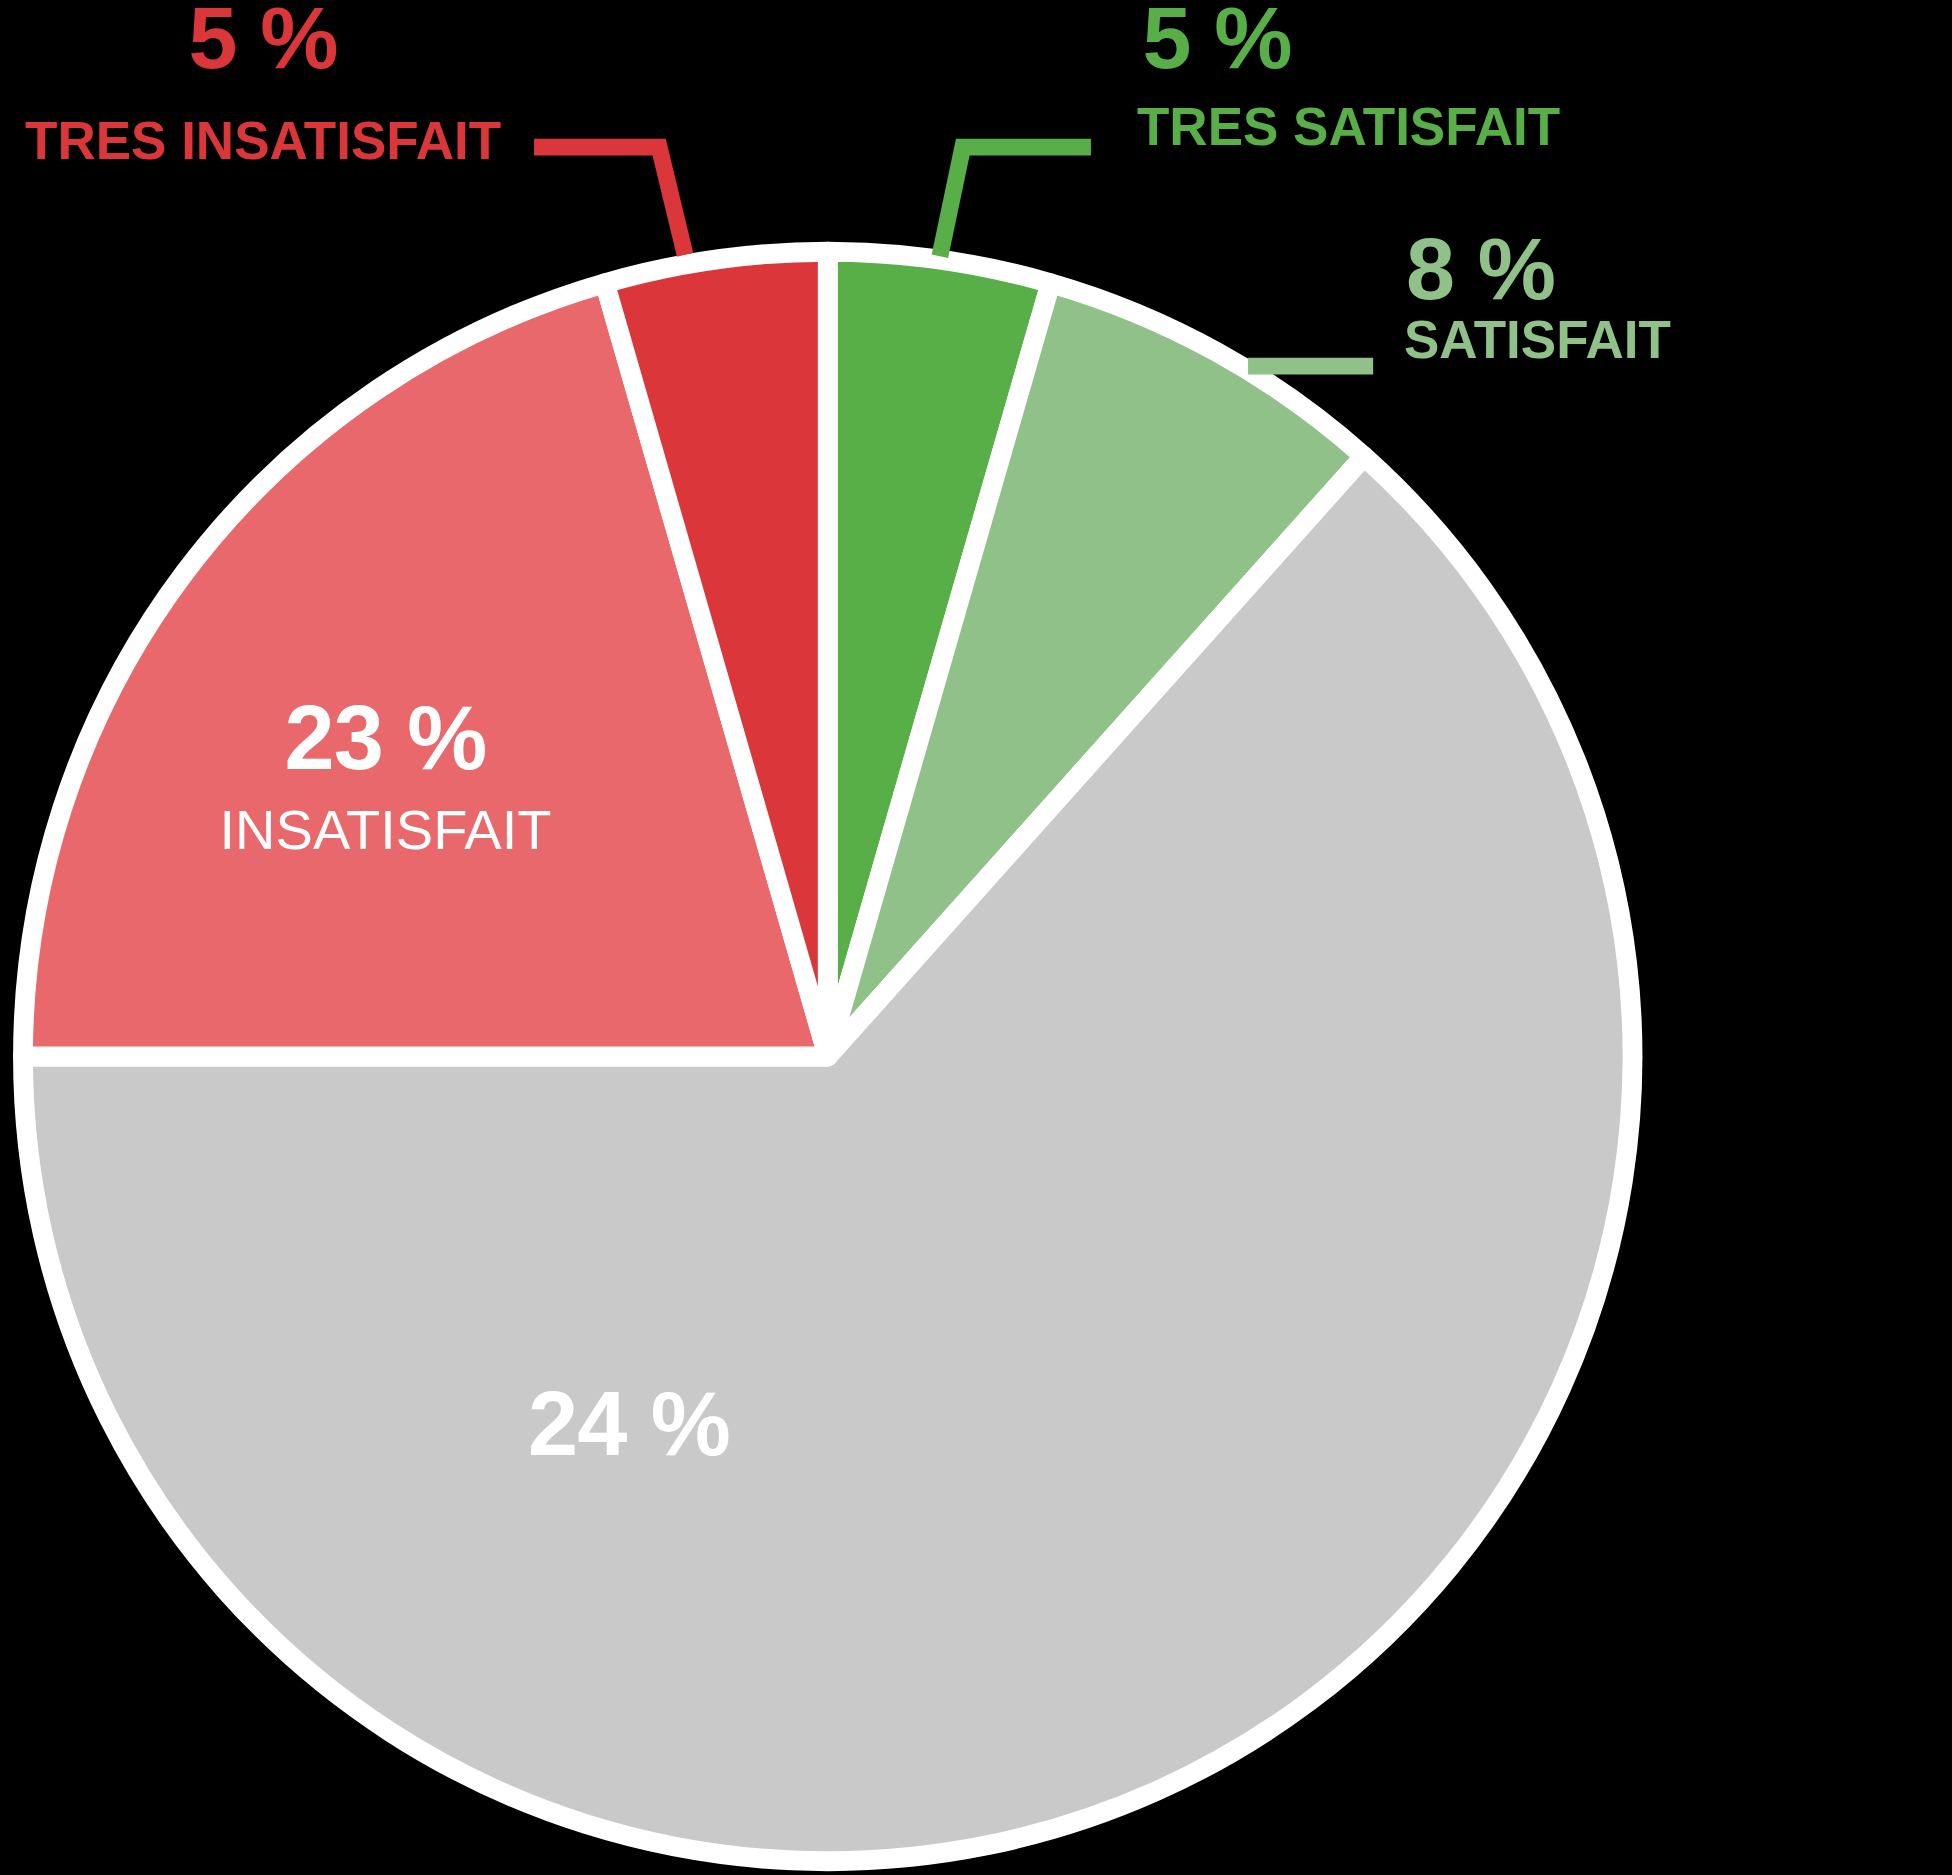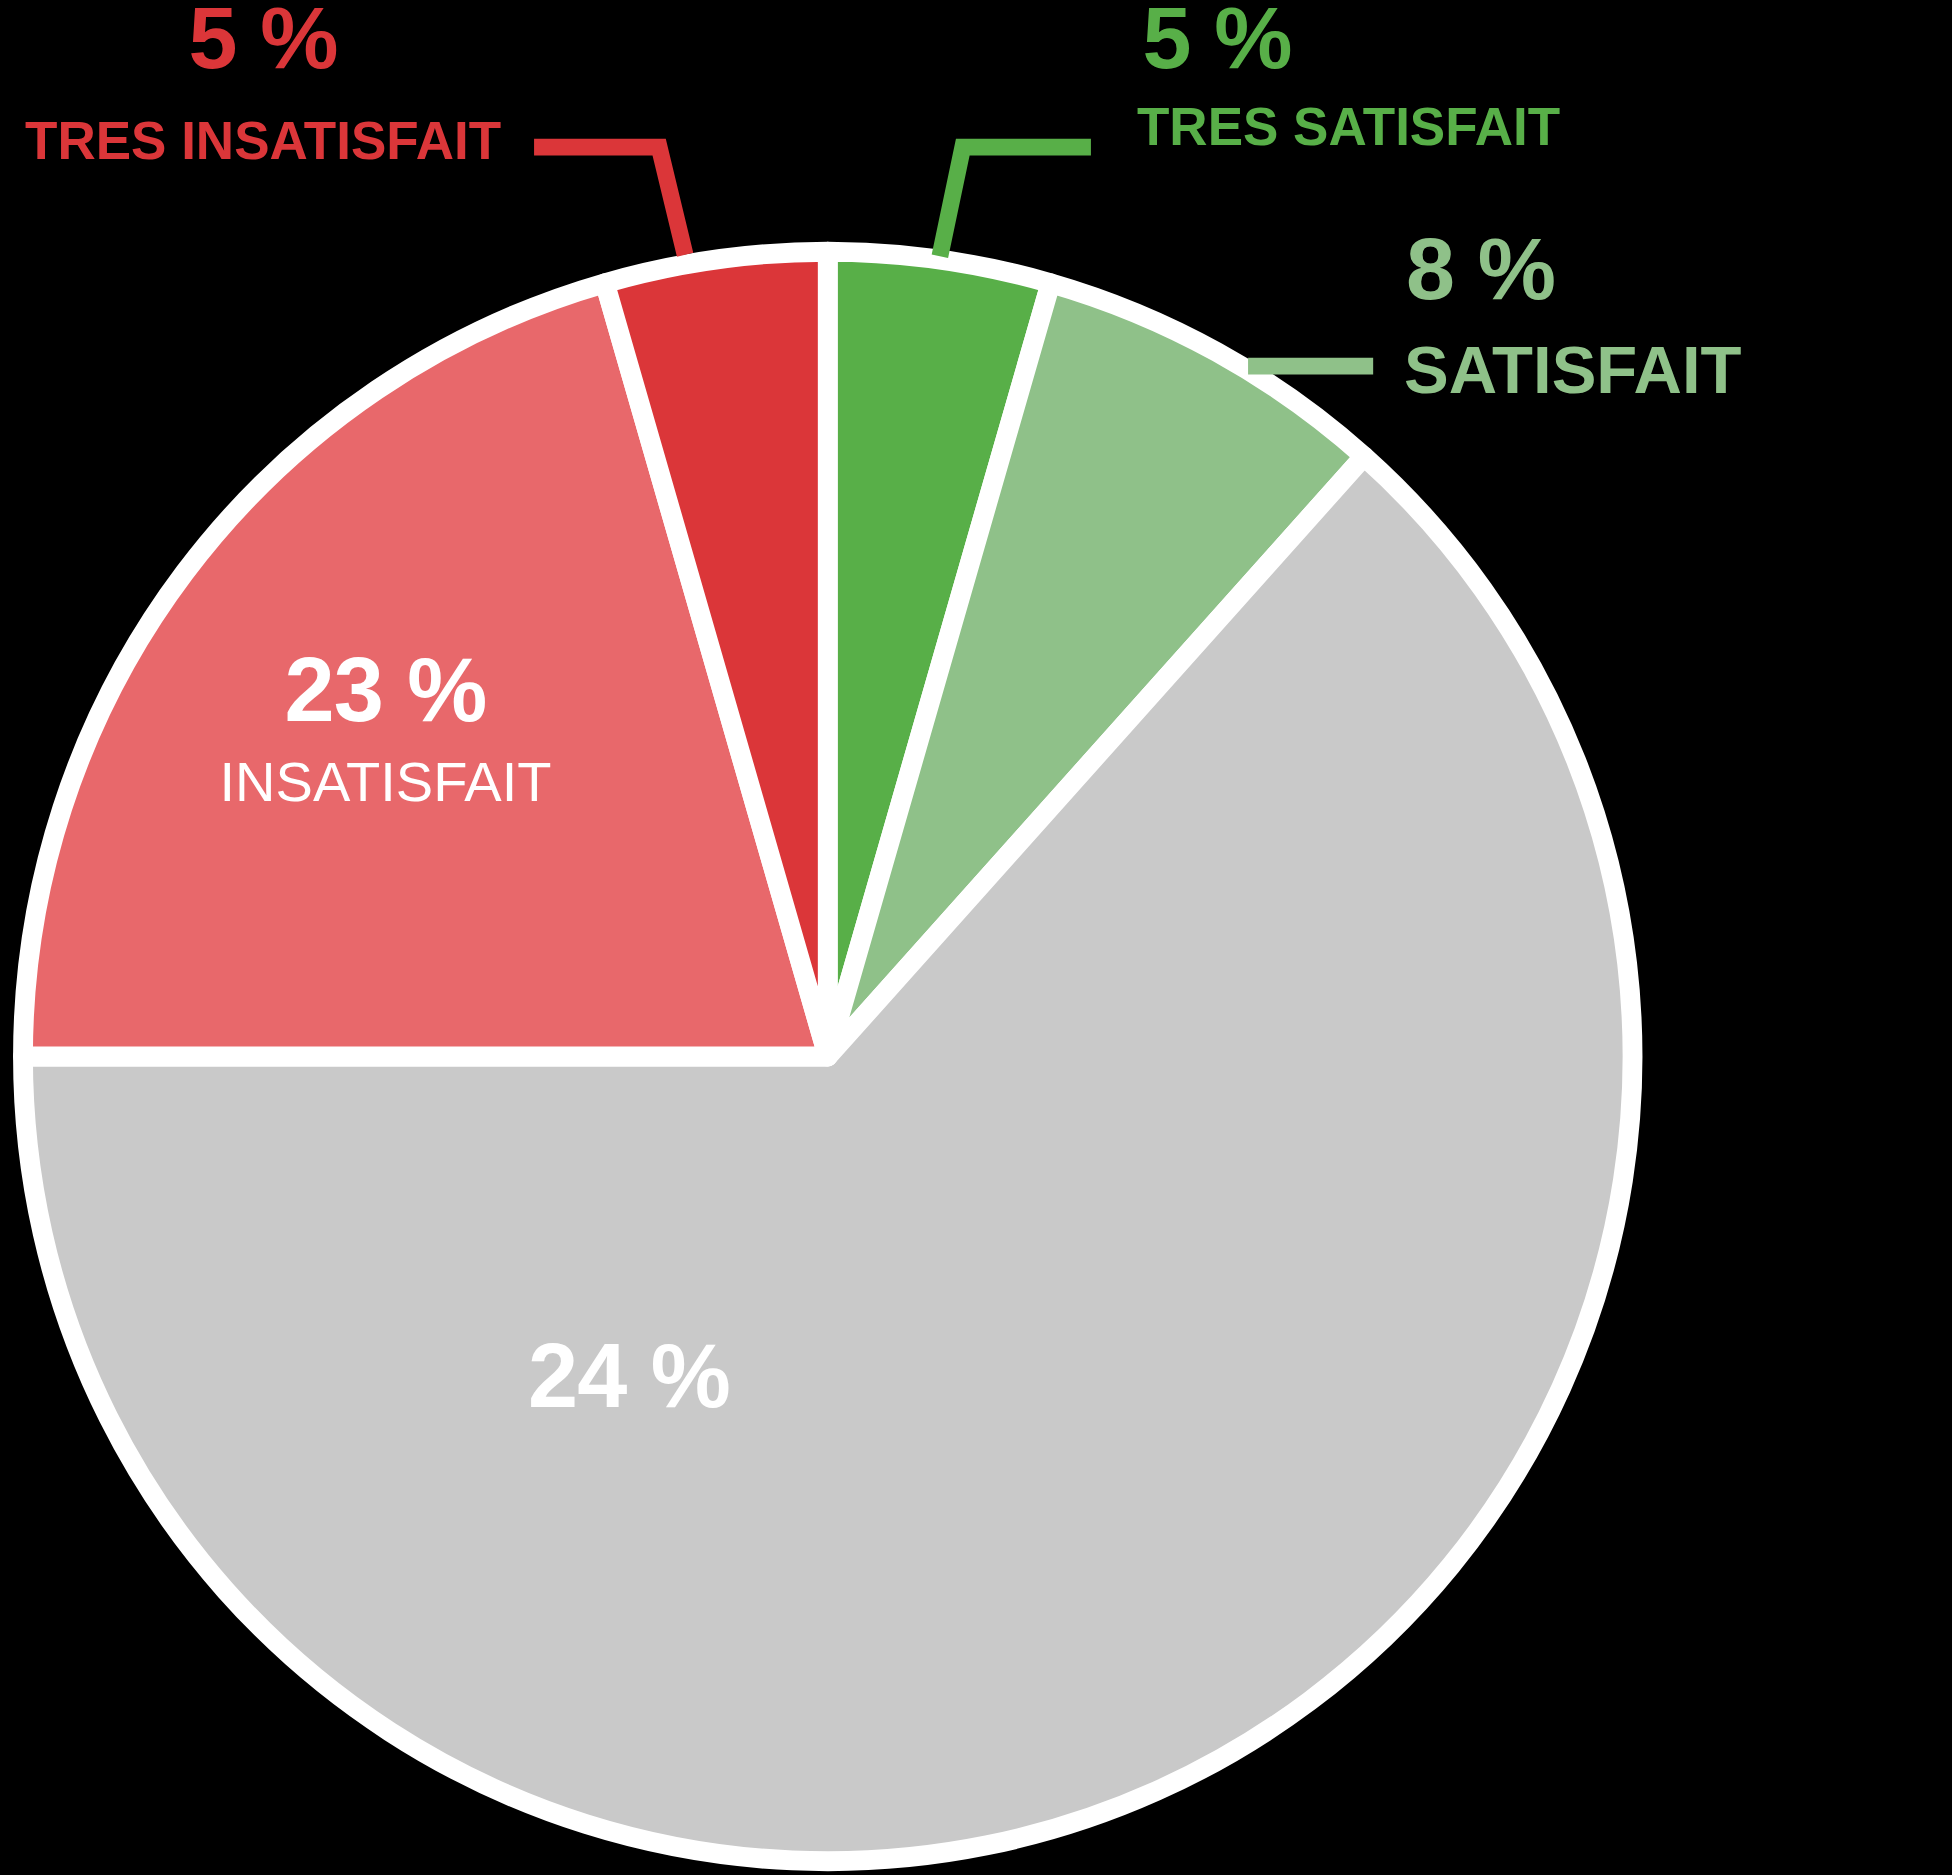--- a/index.html
+++ b/index.html
@@ -62,31 +62,31 @@
   #callout-tres-satisfait .cat{ font-size:53px; margin-top:18px; }
 
   
   #callout-satisfait{
     left:1404px; top:225px;
     width:359px;
     text-align:left;
     color:#8FC189;
   }
   #callout-satisfait .pct{ font-size:88px; text-align:center; width:153px;}
-  #callout-satisfait .cat{ font-size:67px; margin-top:23px; }
+  #callout-satisfait .cat{ font-size:53px; }
 
   
   .inslice{
     position:absolute;
     color:#ffffff;
     text-align:center;
     line-height:1;
     white-space:nowrap;
   }
-  .inslice .pct{ display:block; font-weight:bold; font-size:90px; letter-spacing:-0.8px;}
+  .inslice .pct{ display:block; font-weight:bold; font-size:90px; letter-spacing:-0.8px;margin-top:48px;}
   .inslice .cat{ display:block; font-weight:normal; font-size:56px; margin-top:19px;}
 
   #label-insatisfait{ left:187px; top:645px; width:397px; }
   #label-neutre{     left:427px; top:1331px; width:404px; }
 </style>
 </head>
 <body>
 
 <div id="chart-root">
 

